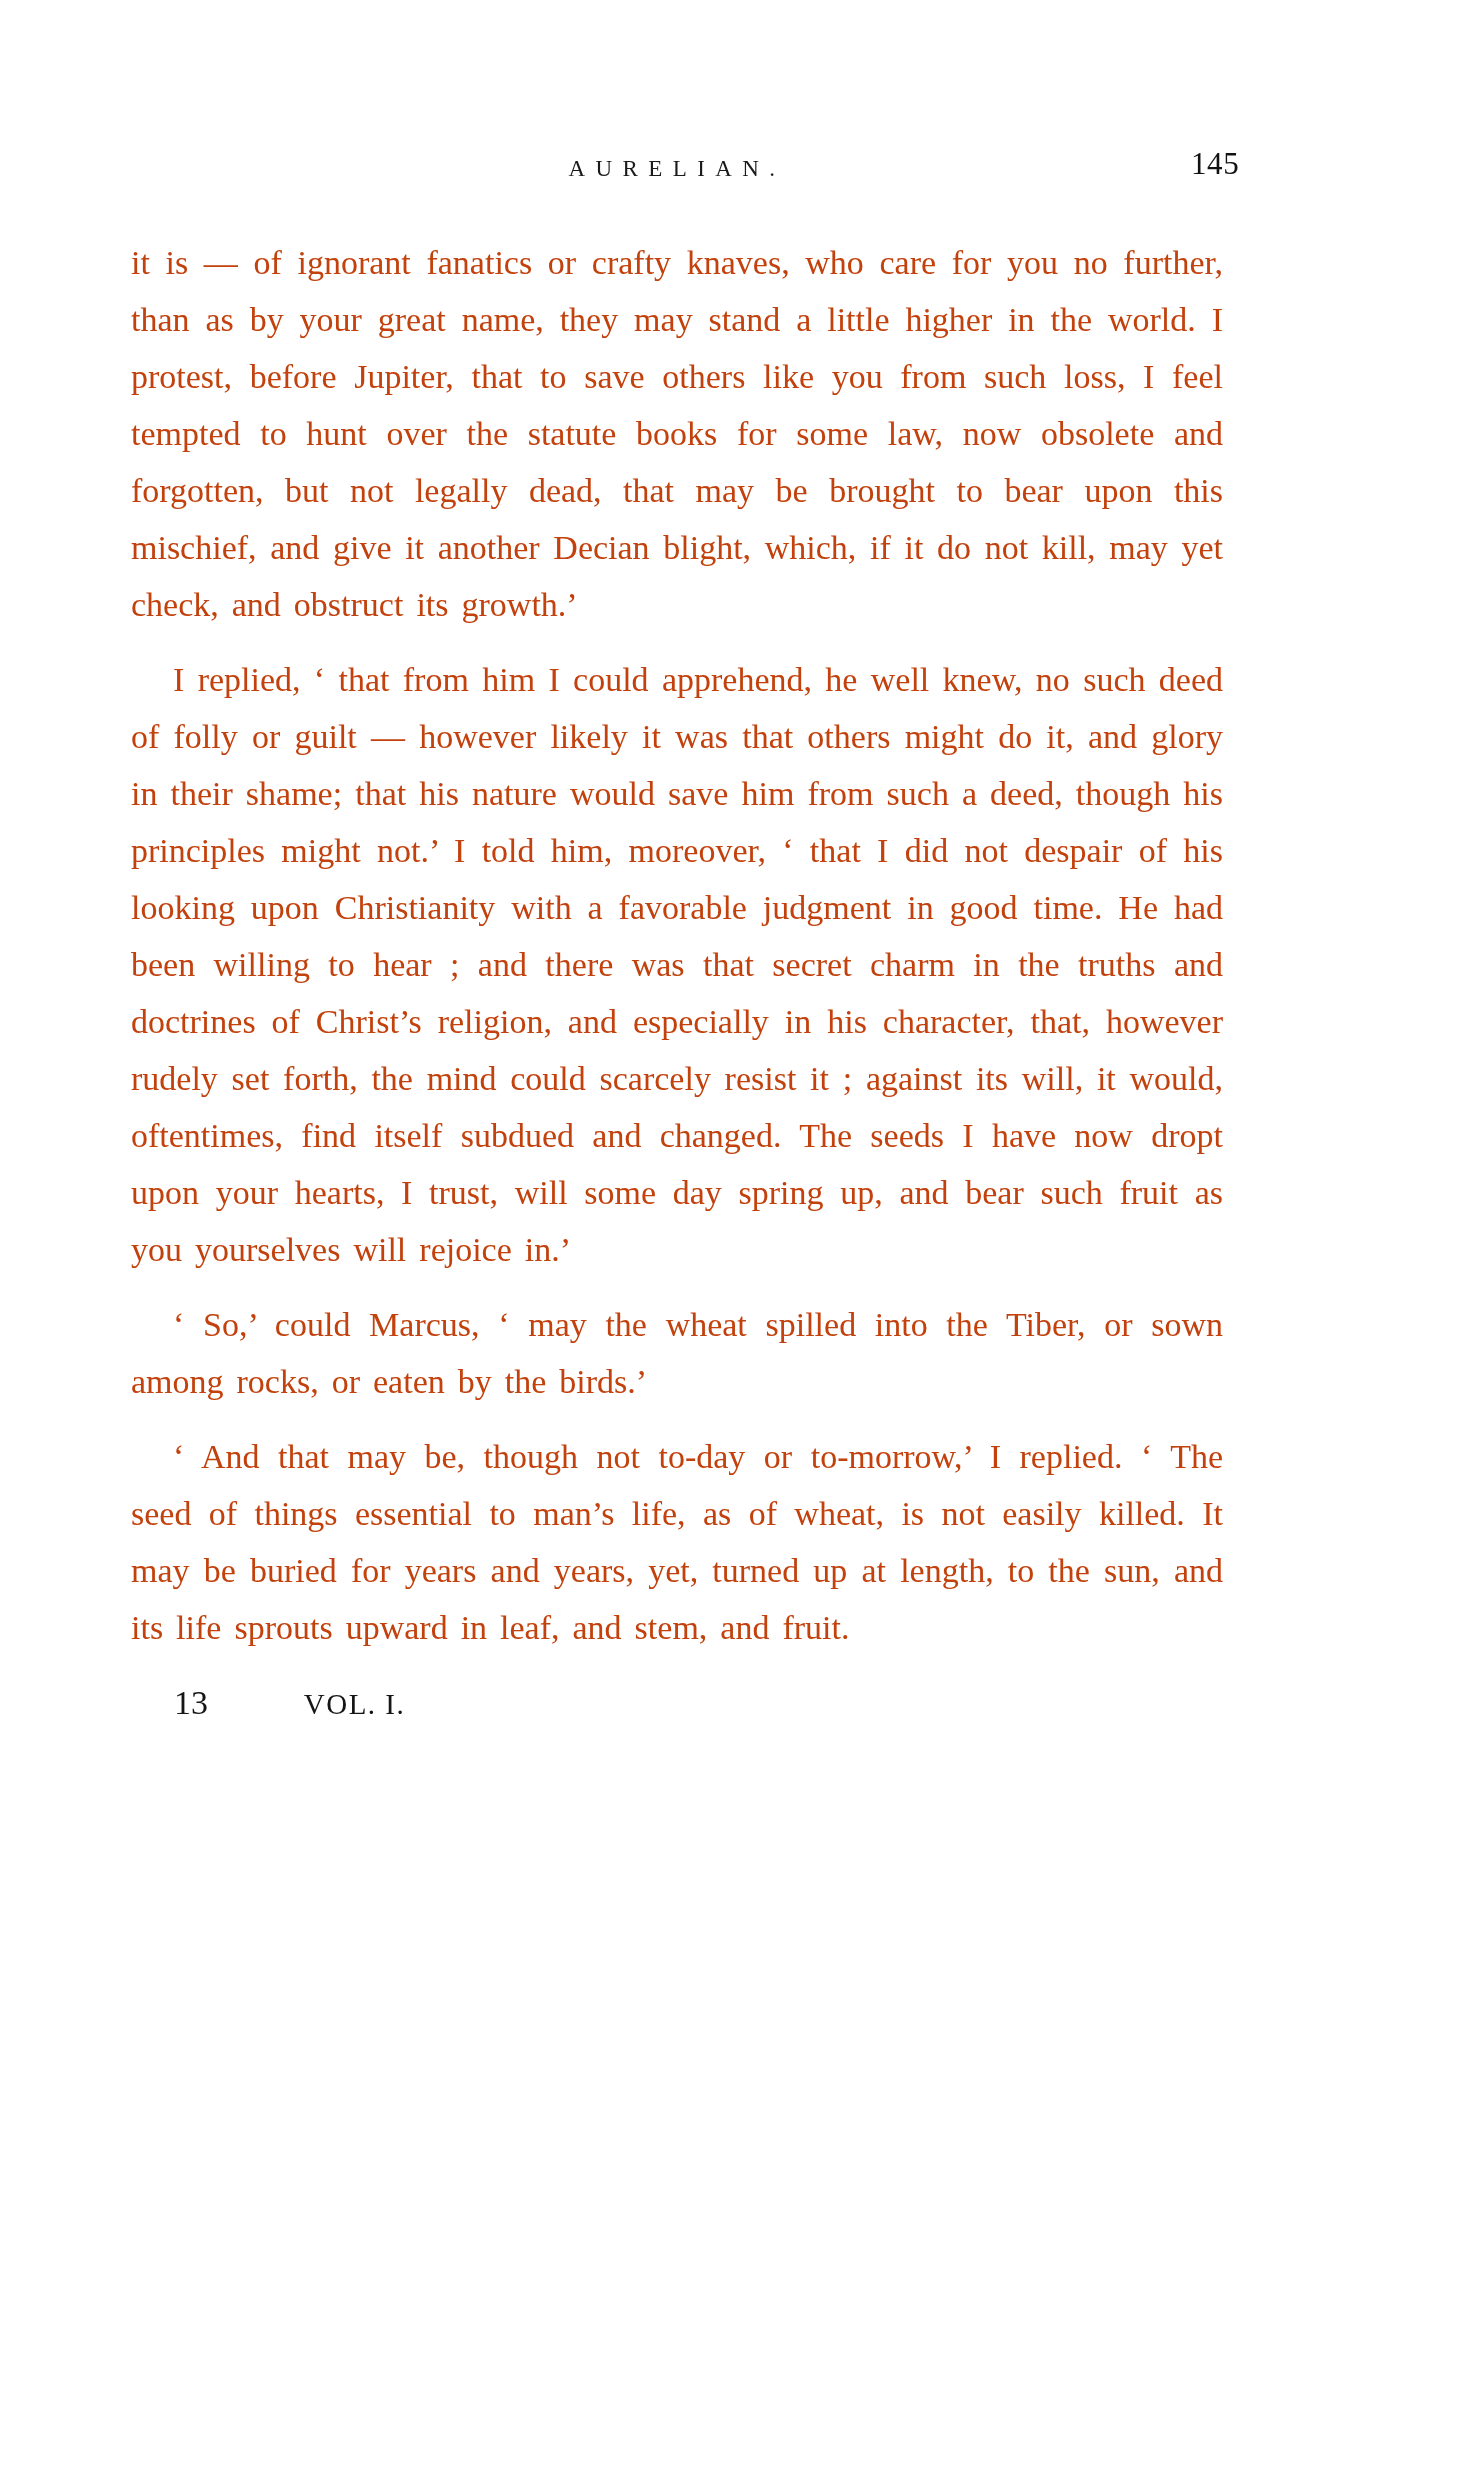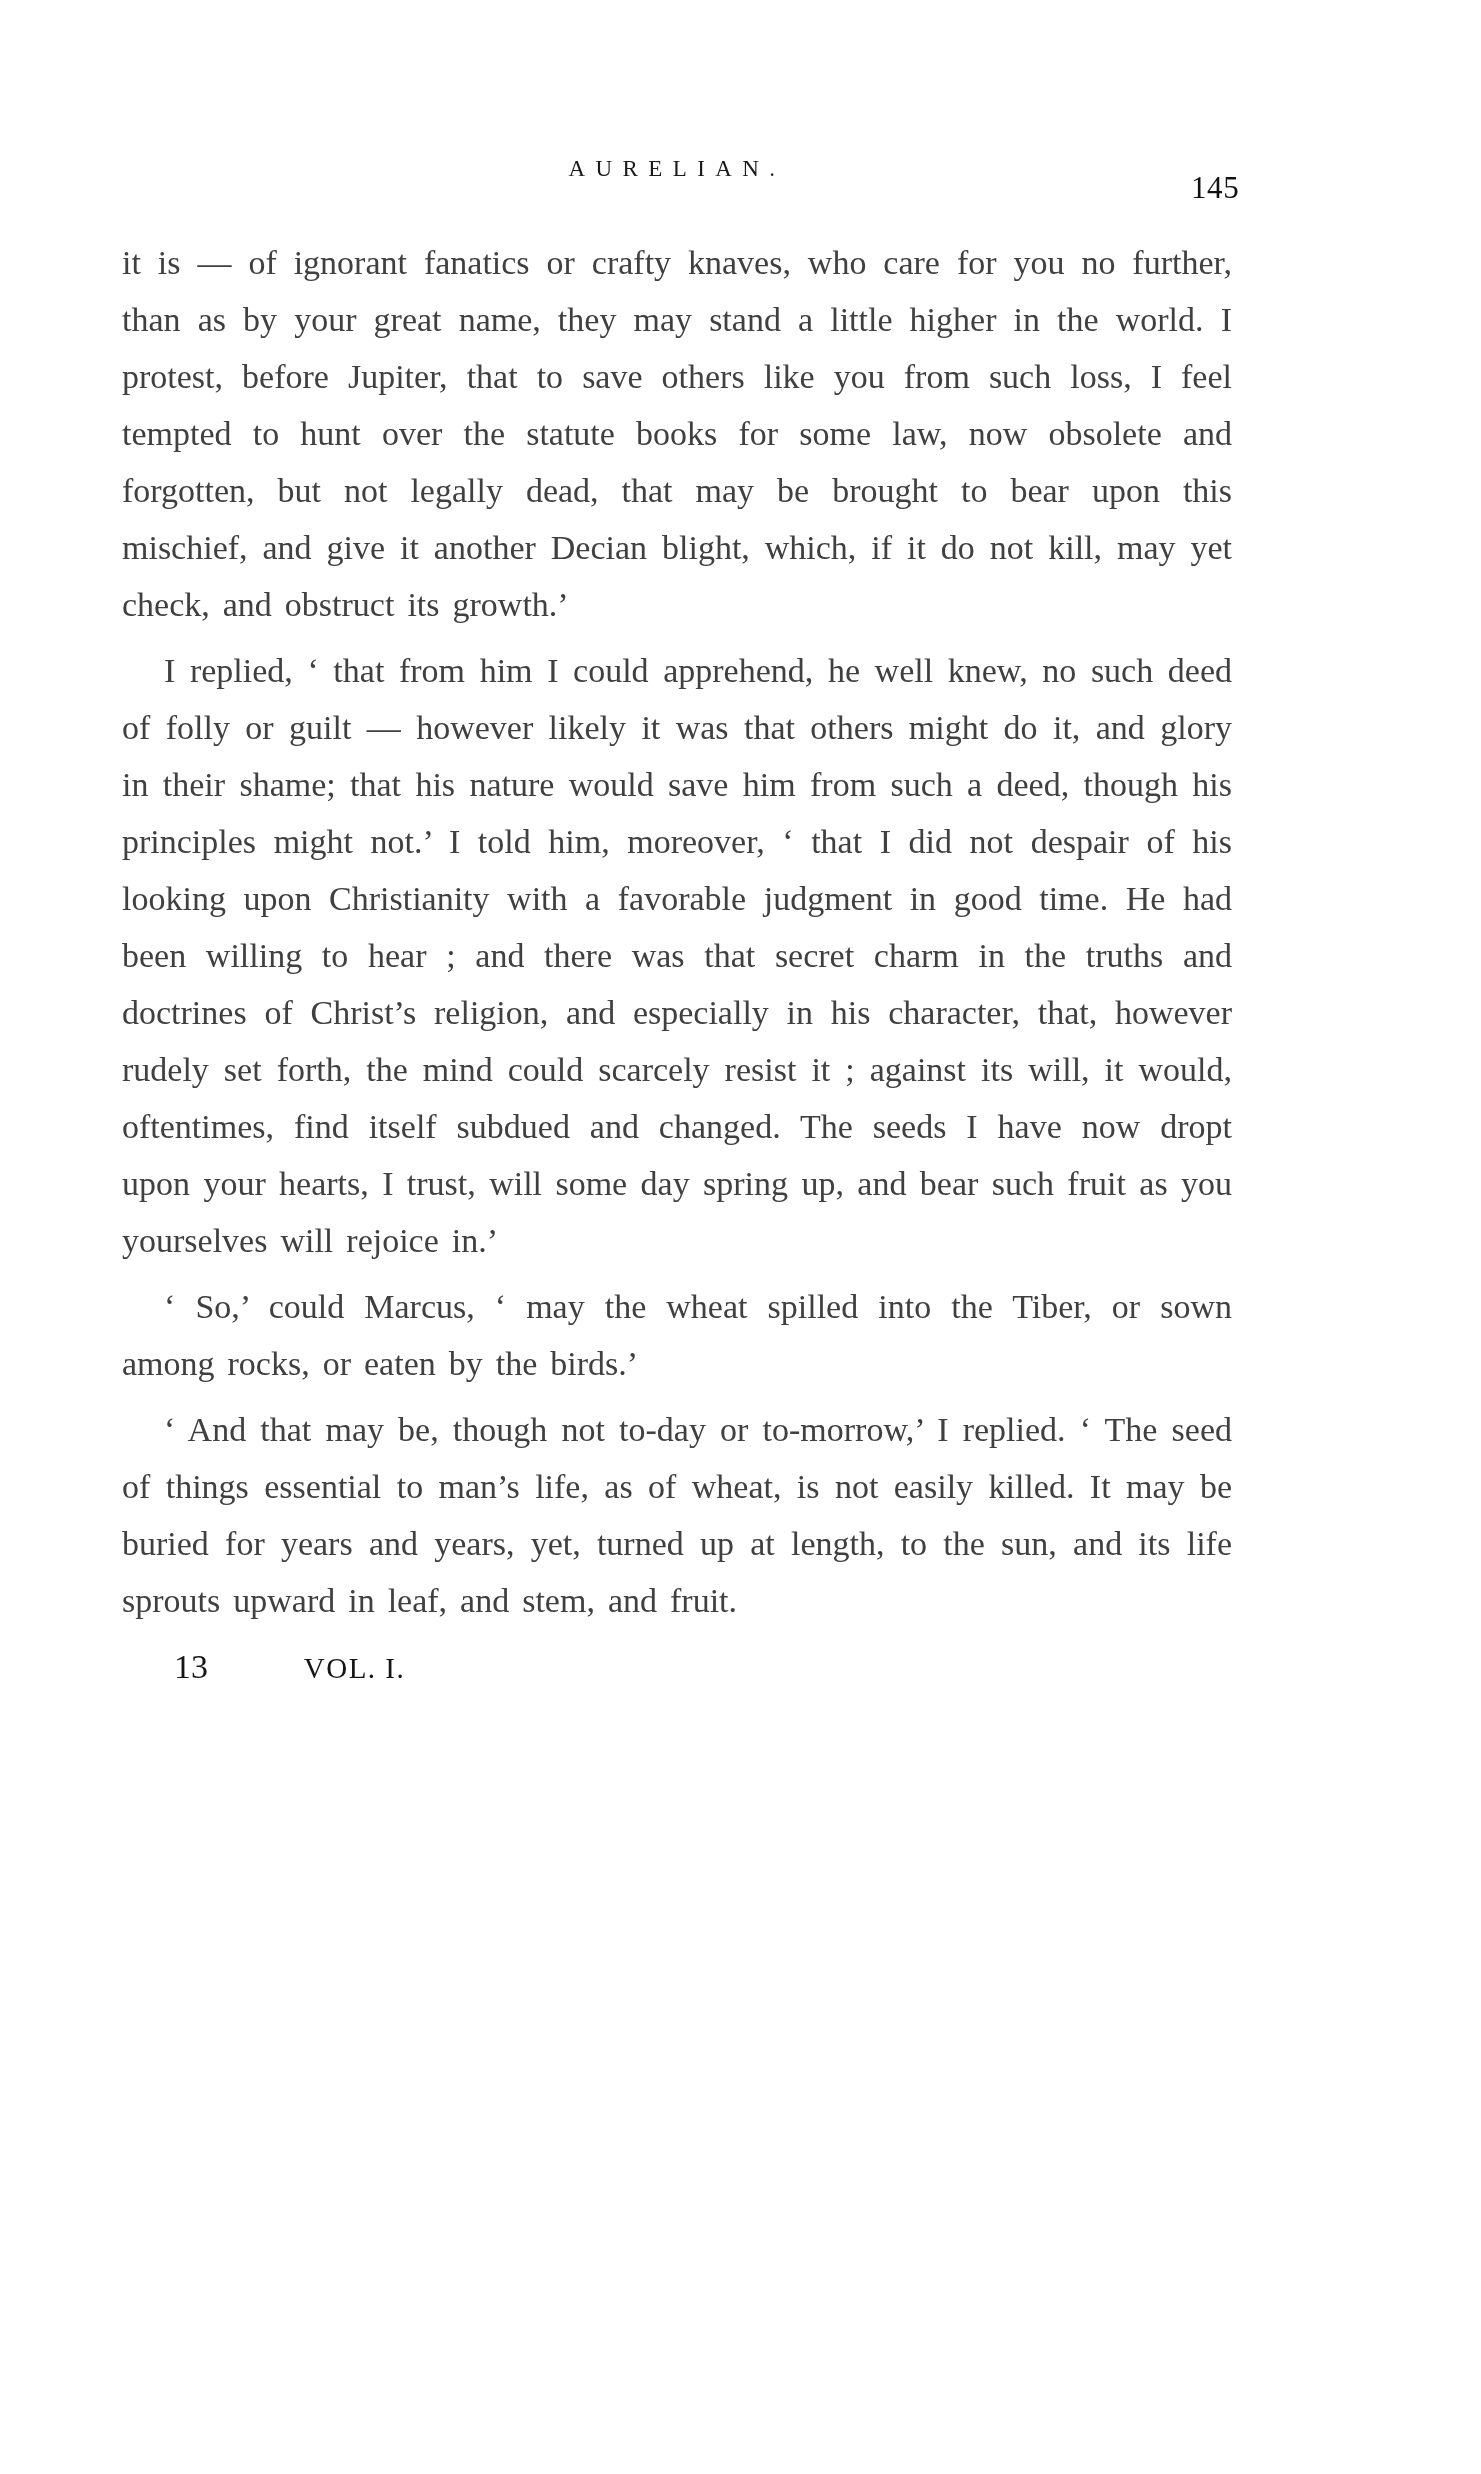--- a/index.html
+++ b/index.html
@@ -37,29 +37,28 @@
     letter-spacing: 10.4px;
     color: #1a1a1a;
   }
   .page-number {
     position: absolute;
     right: 1.5px;
     top: 0;
     font-size: 31px;
     letter-spacing: 0.7px;
     color: #111;
-    margin-top: 24px;
   }
   .body-text p {
-    margin: 9px;
+    margin: 18px;
     font-size: 34px;
     line-height: 57px;
     text-align: justify;
     word-spacing: 4.5px;
-    color: #404040;
+    color: #c2410c;
   }
   .body-text p.indent {
     text-indent: 42px;
   }
   .page-footer {
     margin-top: 3px;
     font-size: 31px;
     line-height: 57px;
     color: #151515;
   }

